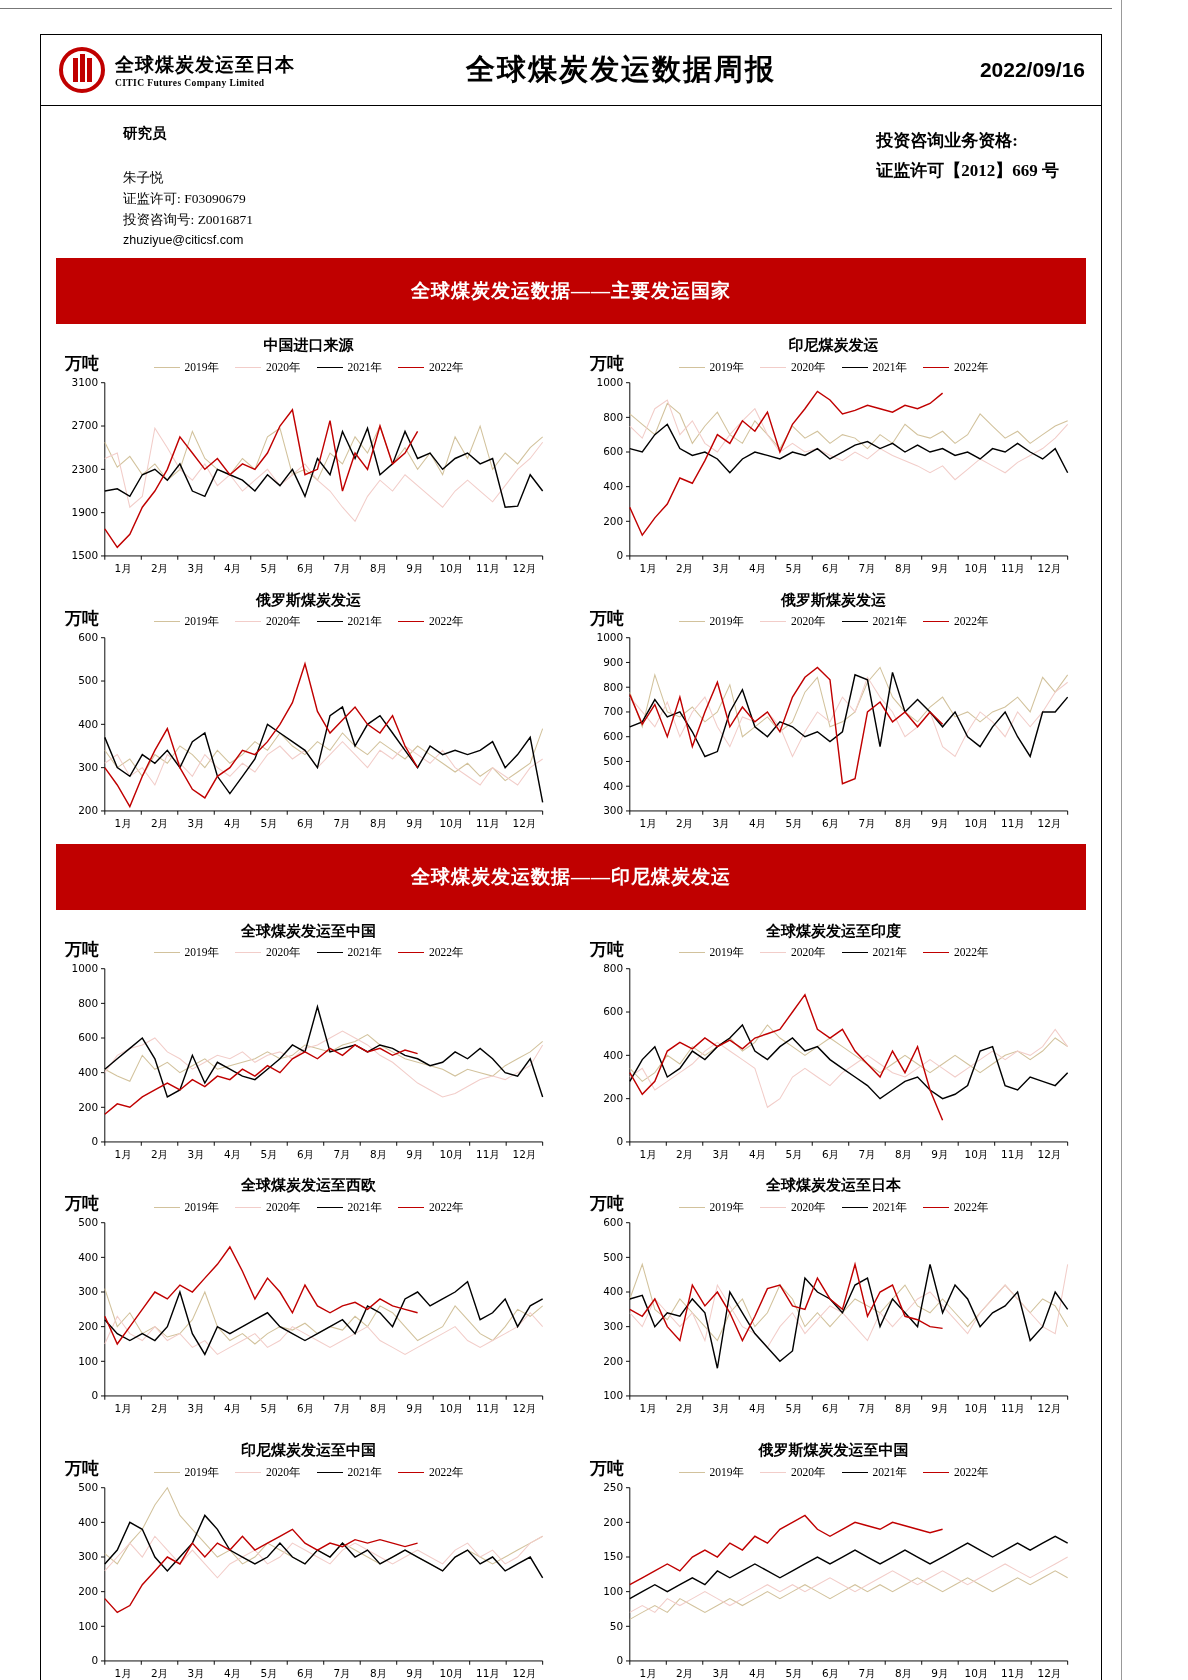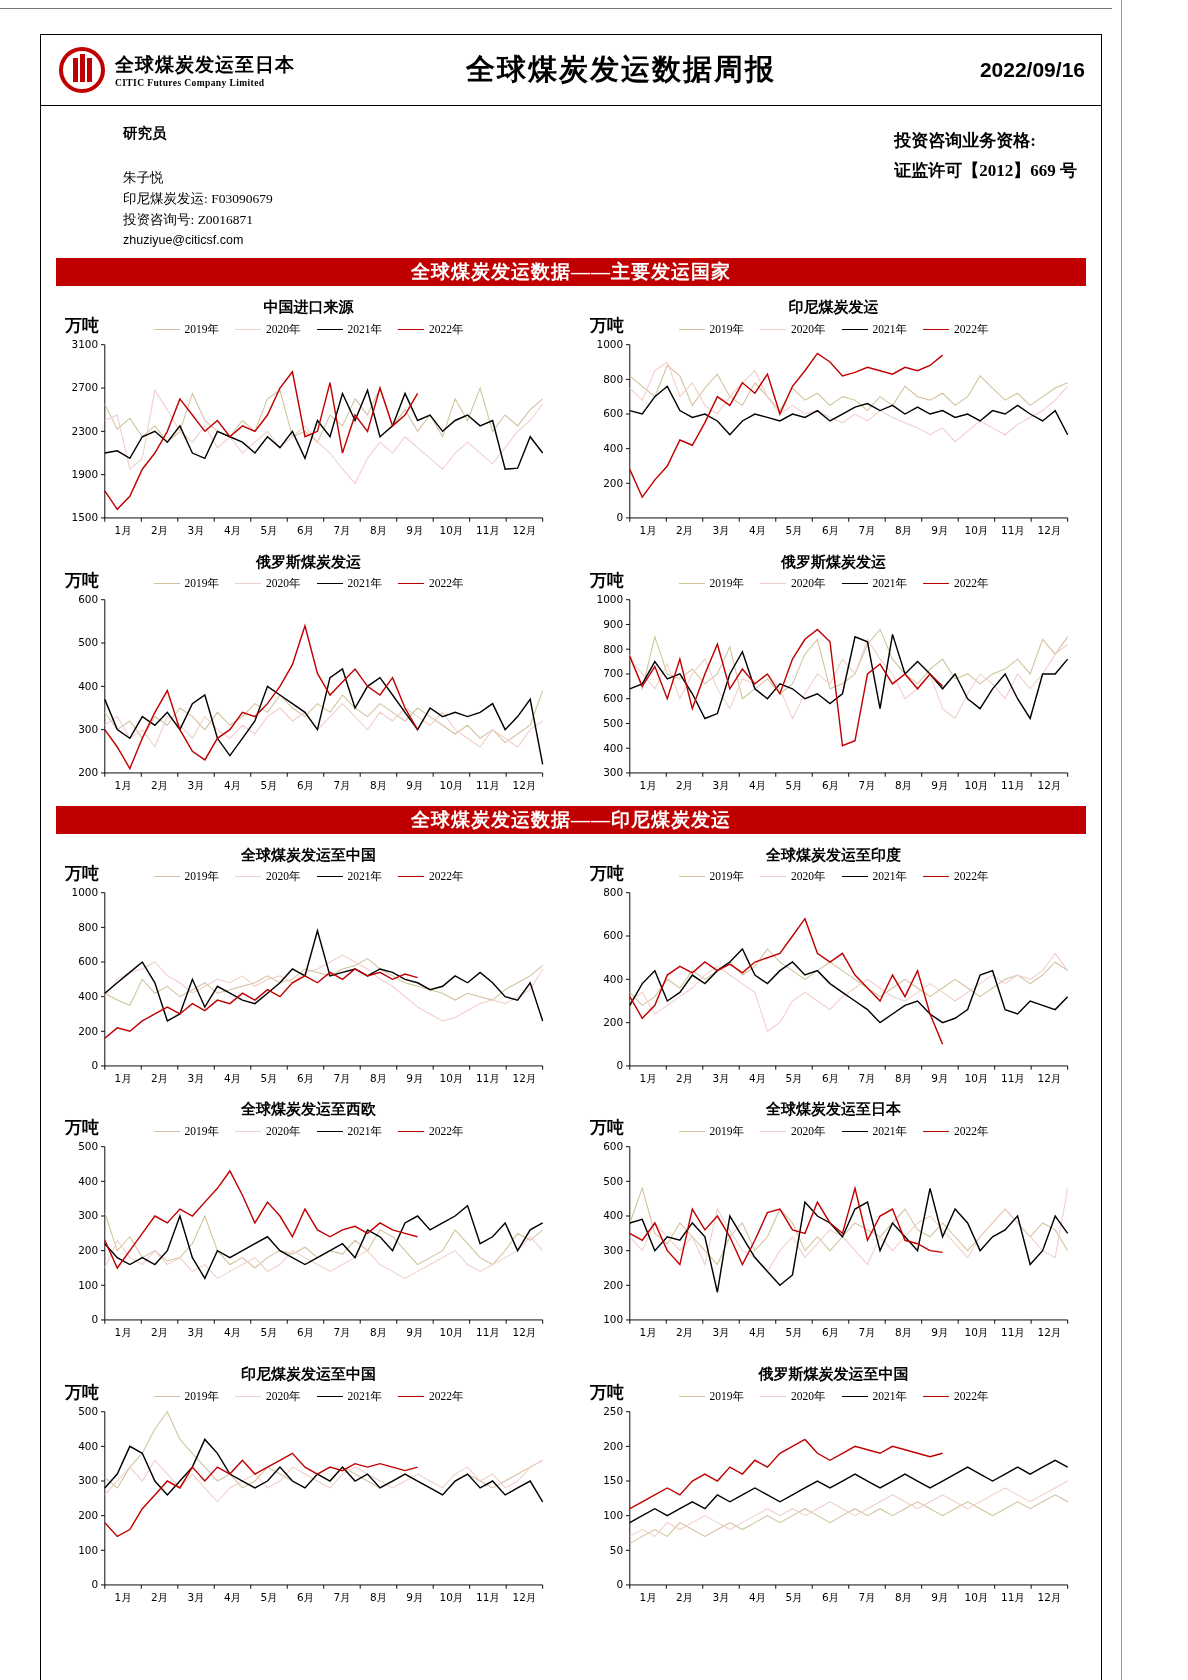--- a/index.html
+++ b/index.html
@@ -10,22 +10,22 @@
   .header{display:flex;align-items:center;height:70px;border-bottom:1px solid #000;padding:0 16px;}
   .logo-wrap{display:flex;align-items:center;gap:8px;width:270px;}
   .logo-text .cn{font-size:19px;font-weight:bold;letter-spacing:1px;}
   .logo-text .en{font-size:9.5px;font-weight:bold;letter-spacing:0.4px;}
   .main-title{flex:1;text-align:center;font-size:29px;font-weight:bold;letter-spacing:2px;}
   .report-date{width:170px;text-align:right;font-size:21px;font-weight:bold;font-family:"Liberation Sans",sans-serif;}
   .info{position:relative;height:152px;}
   .researcher{position:absolute;left:82px;top:16px;font-size:13.5px;line-height:1.55;}
   .researcher .lbl{font-weight:bold;font-size:14.5px;margin-bottom:24px;}
   .researcher .email{font-family:"Liberation Sans",sans-serif;font-size:12.5px;}
-  .license{position:absolute;right:24px;top:20px;font-size:17px;font-weight:bold;line-height:1.75;}
-  .banner{margin:0 15px;background:#c00000;color:#fff;text-align:center;font-size:19px;font-weight:bold;padding:1px 0;letter-spacing:1px;}
+  .license{position:absolute;right:42px;top:20px;font-size:17px;font-weight:bold;line-height:1.75;}
+  .banner{margin:0 15px;background:#c00000;color:#fff;text-align:center;font-size:19px;font-weight:bold;padding:20px 0;letter-spacing:1px;}
   .grid{display:grid;grid-template-columns:1fr 1fr;column-gap:30px;row-gap:12px;padding:12px 20px 10px 20px;}
   .chart{position:relative;}
   .chart-head{position:relative;text-align:center;font-weight:bold;font-size:15px;height:20px;}
   .chart-head .unit{position:absolute;left:4px;top:16px;font-size:17px;font-weight:bold;}
   .legend{display:flex;justify-content:center;align-items:center;gap:16px;font-size:11.5px;height:18px;margin:2px 0 1px 0;text-align:center;}
   .legend-item{display:flex;align-items:center;gap:5px;}
   .swatch{display:inline-block;width:26px;height:0;border-top:1.6px solid #000;}
   svg.plot{display:block;width:100%;height:auto;}
   svg.plot text.tick{font-size:11px;font-family:"DejaVu Sans",sans-serif;fill:#000;}
 </style>
@@ -51,21 +51,21 @@
       </div>
     </div>
     <div class="main-title">全球煤炭发运数据周报</div>
     <div class="report-date">2022/09/16</div>
   </div>
 
   <div class="info">
     <div class="researcher">
       <div class="lbl">研究员</div>
       <div>朱子悦</div>
-      <div>印尼煤炭发运: F03090679</div>
+      <div>证监许可: F03090679</div>
       <div>投资咨询号: Z0016871</div>
       <div class="email">zhuziyue@citicsf.com</div>
     </div>
     <div class="license">
       <div>投资咨询业务资格:</div>
       <div>证监许可【2012】669 号</div>
     </div>
   </div>
 
   <div class="banner">全球煤炭发运数据——主要发运国家</div>

